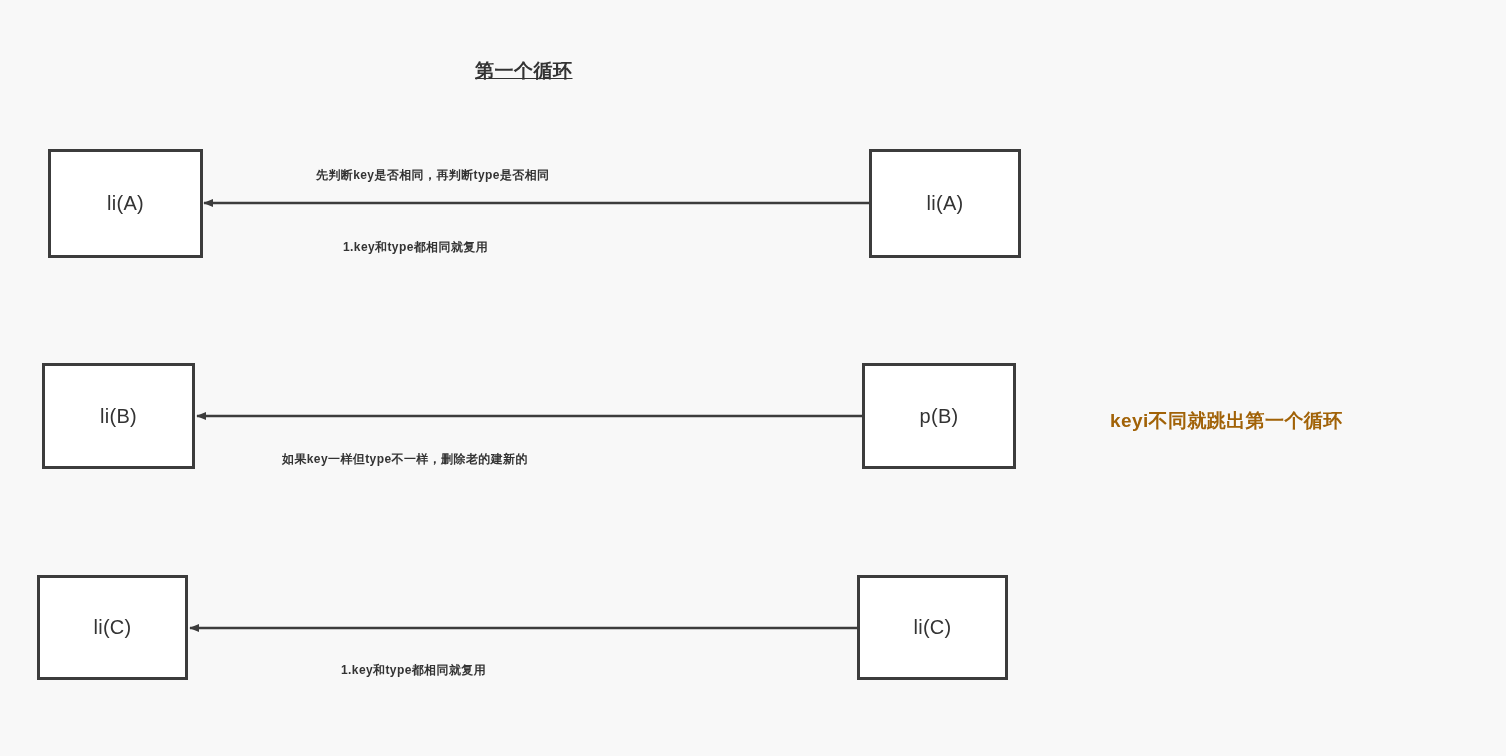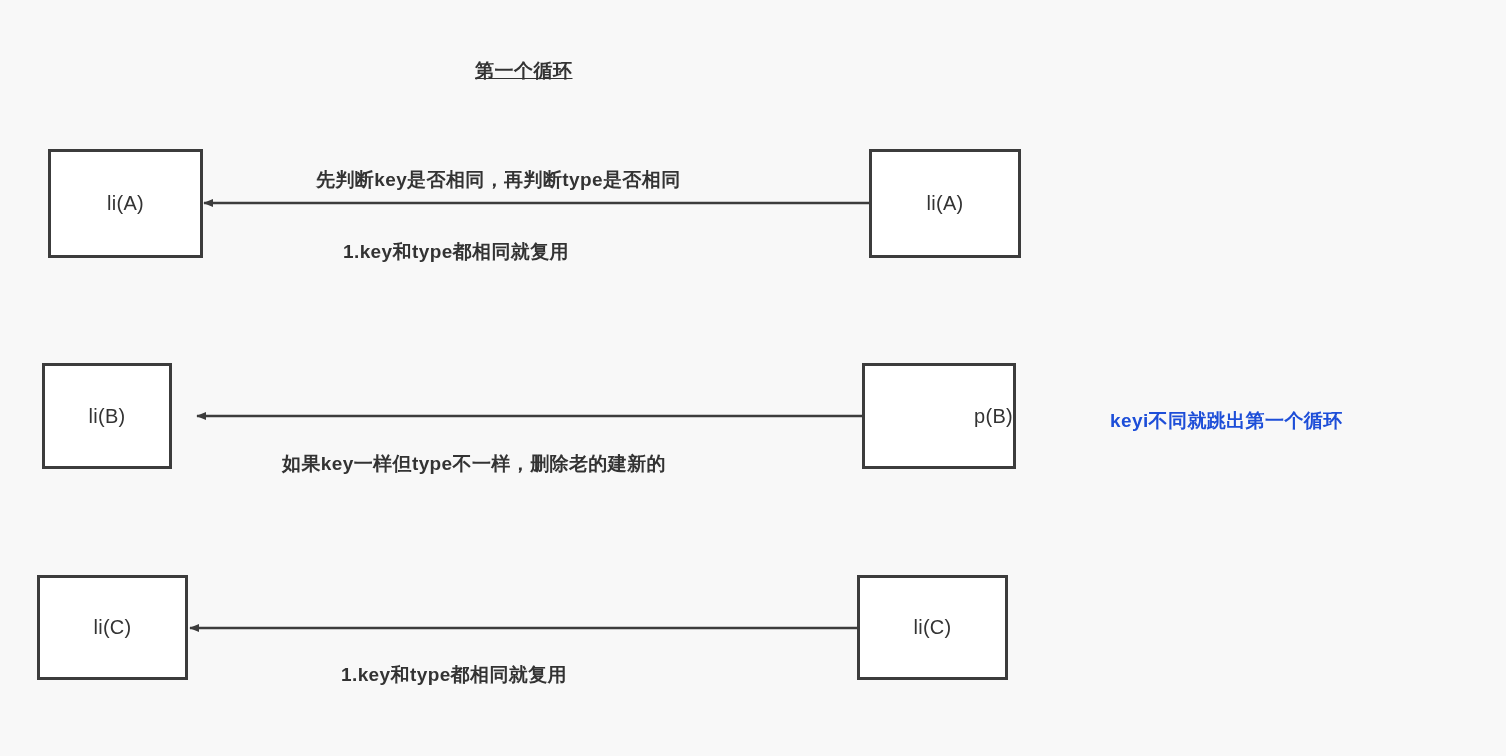--- a/index.html
+++ b/index.html
@@ -46,31 +46,31 @@
   .edge-svg {
     position: absolute;
     left: 0;
     top: 0;
     width: 1506px;
     height: 756px;
     pointer-events: none;
   }
   .edge-label {
     position: absolute;
-    font-size: 19px;
+    font-size: 12px;
     font-weight: bold;
     color: #333333;
     letter-spacing: 0.4px;
     white-space: nowrap;
   }
   .side-note {
     position: absolute;
     font-size: 19px;
     font-weight: bold;
-    color: #1d4ed8;
+    color: #a16207;
     letter-spacing: 0.4px;
     white-space: nowrap;
   }
 </style>
 </head>
 <body>
 
 <div id="canvas">
 
   <div class="diagram-title" style="left: 475px; top: 58px;">第一个循环</div>
@@ -88,24 +88,24 @@
       </g>
   </svg>
 
   <div id="nodes-layer">
       <div class="node-box" style="left: 48px; top: 149px; width: 155px; height: 109px; border-color: rgb(60, 60, 60); background: rgb(255, 255, 255);">
         <span class="node-label">li(A)</span>
       </div>
       <div class="node-box" style="left: 869px; top: 149px; width: 152px; height: 109px; border-color: rgb(60, 60, 60); background: rgb(255, 255, 255);">
         <span class="node-label">li(A)</span>
       </div>
-      <div class="node-box" style="left: 42px; top: 363px; width: 130px; height: 106px; border-color: rgb(60, 60, 60); background: rgb(255, 255, 255);">
+      <div class="node-box" style="left: 42px; top: 363px; width: 153px; height: 106px; border-color: rgb(60, 60, 60); background: rgb(255, 255, 255);">
         <span class="node-label">li(B)</span>
       </div>
-      <div class="node-box" style="left: 862px; top: 363px; width: 154px; height: 106px; border-color: rgb(60, 60, 60); background: rgb(255, 255, 255); justify-content: flex-end;">
+      <div class="node-box" style="left: 862px; top: 363px; width: 154px; height: 106px; border-color: rgb(60, 60, 60); background: rgb(255, 255, 255);">
         <span class="node-label">p(B)</span>
       </div>
       <div class="node-box" style="left: 37px; top: 575px; width: 151px; height: 105px; border-color: rgb(60, 60, 60); background: rgb(255, 255, 255);">
         <span class="node-label">li(C)</span>
       </div>
       <div class="node-box" style="left: 857px; top: 575px; width: 151px; height: 105px; border-color: rgb(60, 60, 60); background: rgb(255, 255, 255);">
         <span class="node-label">li(C)</span>
       </div>
     </div>
 

